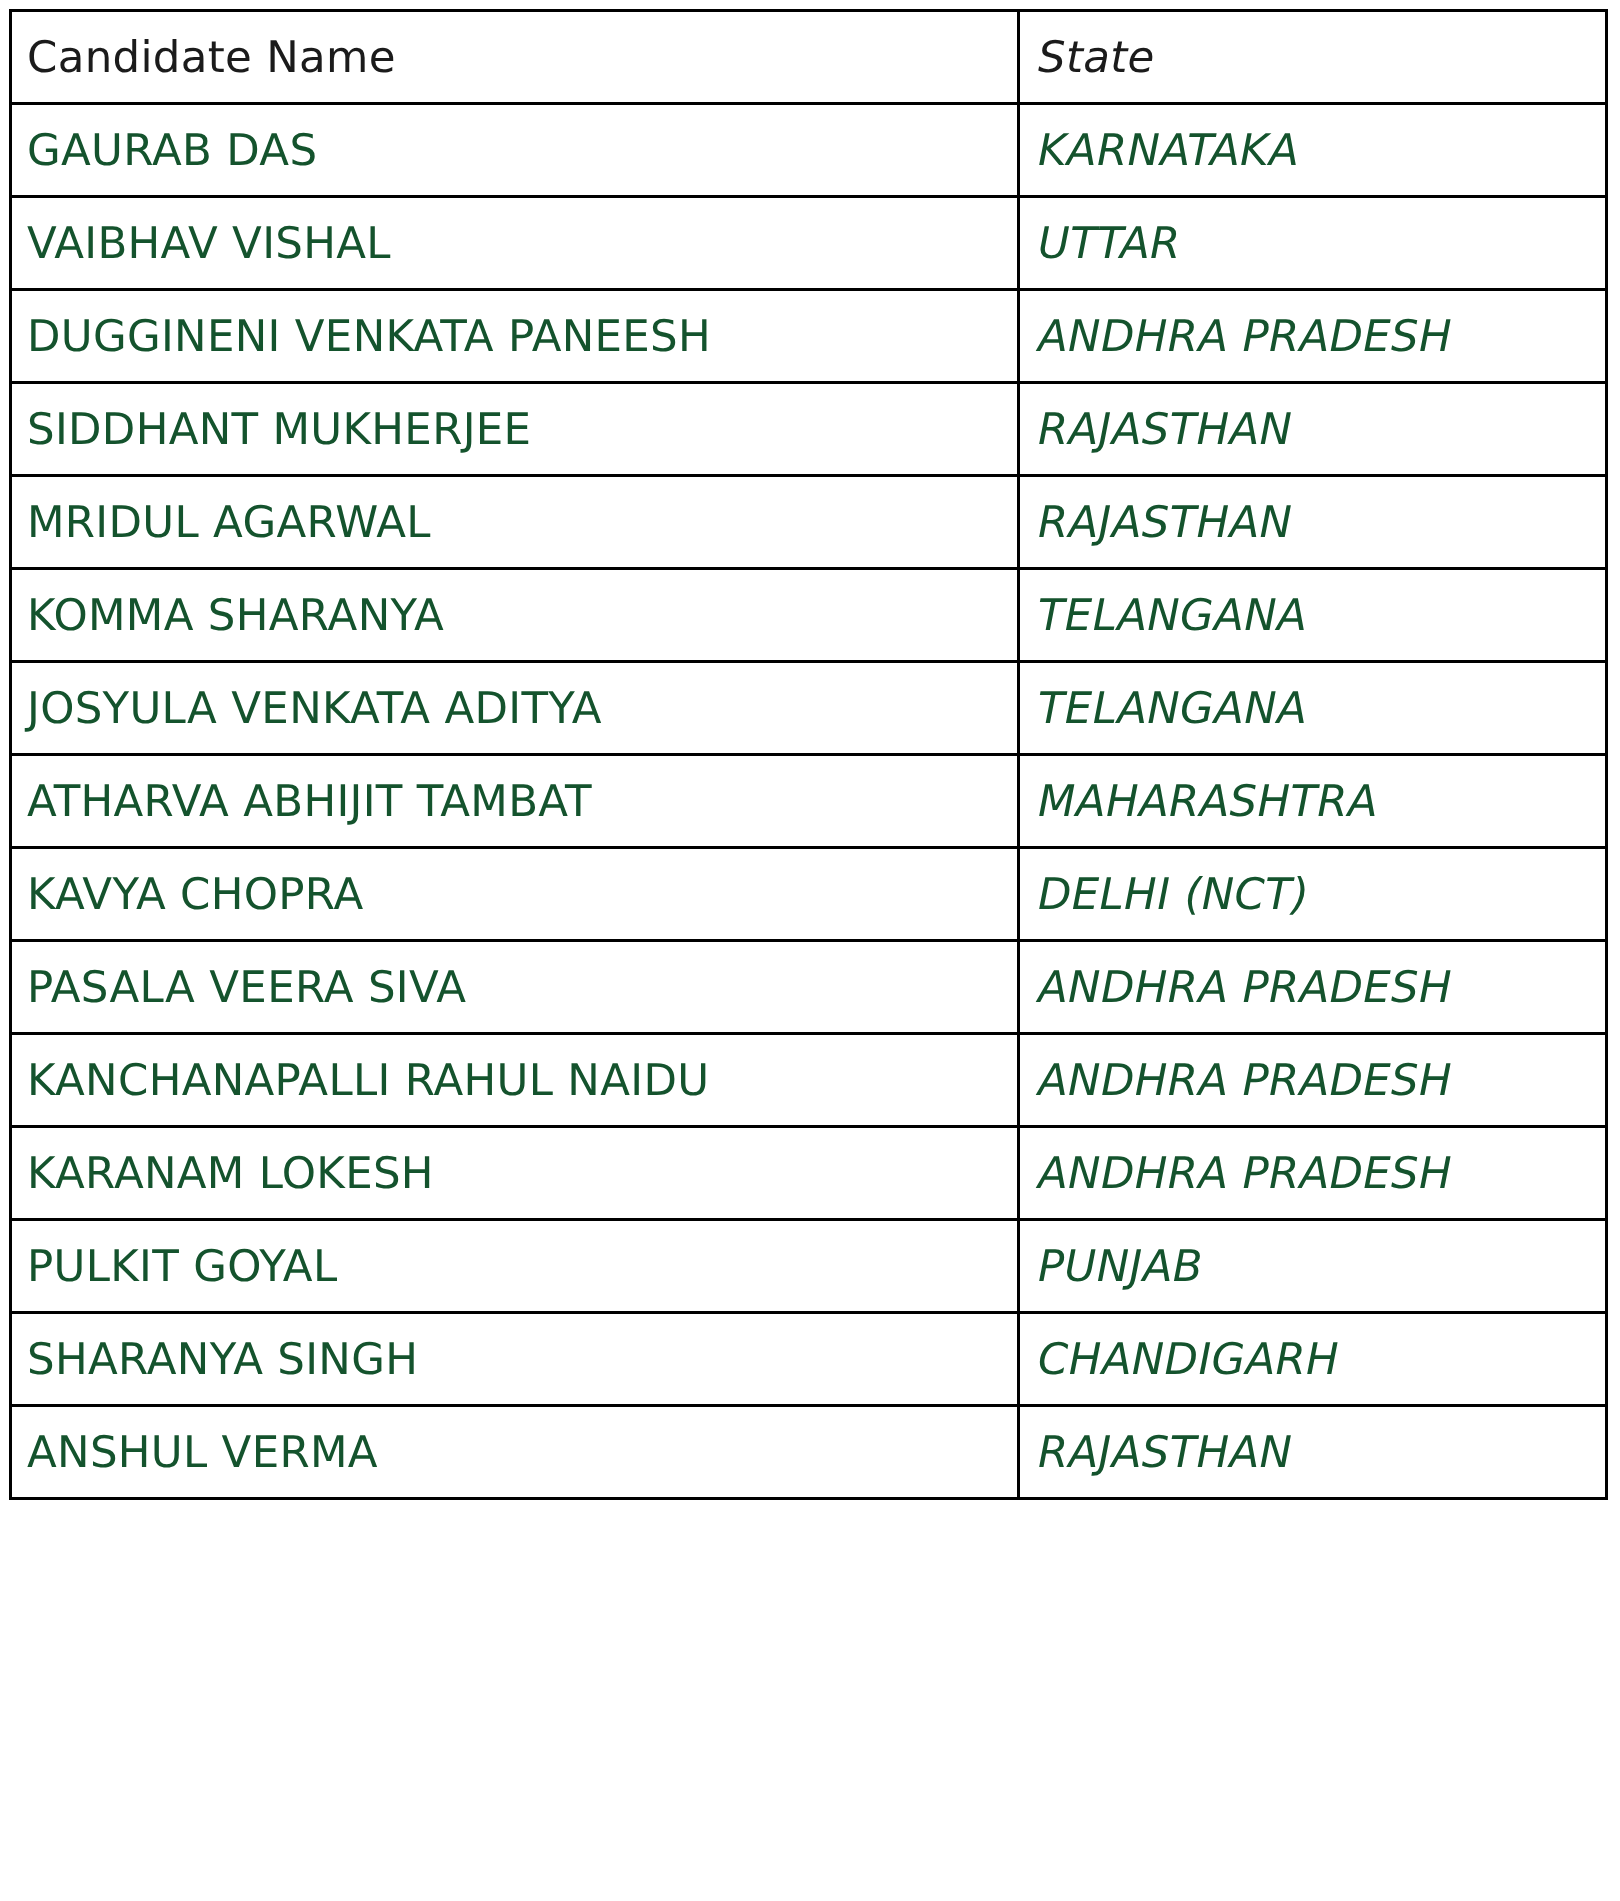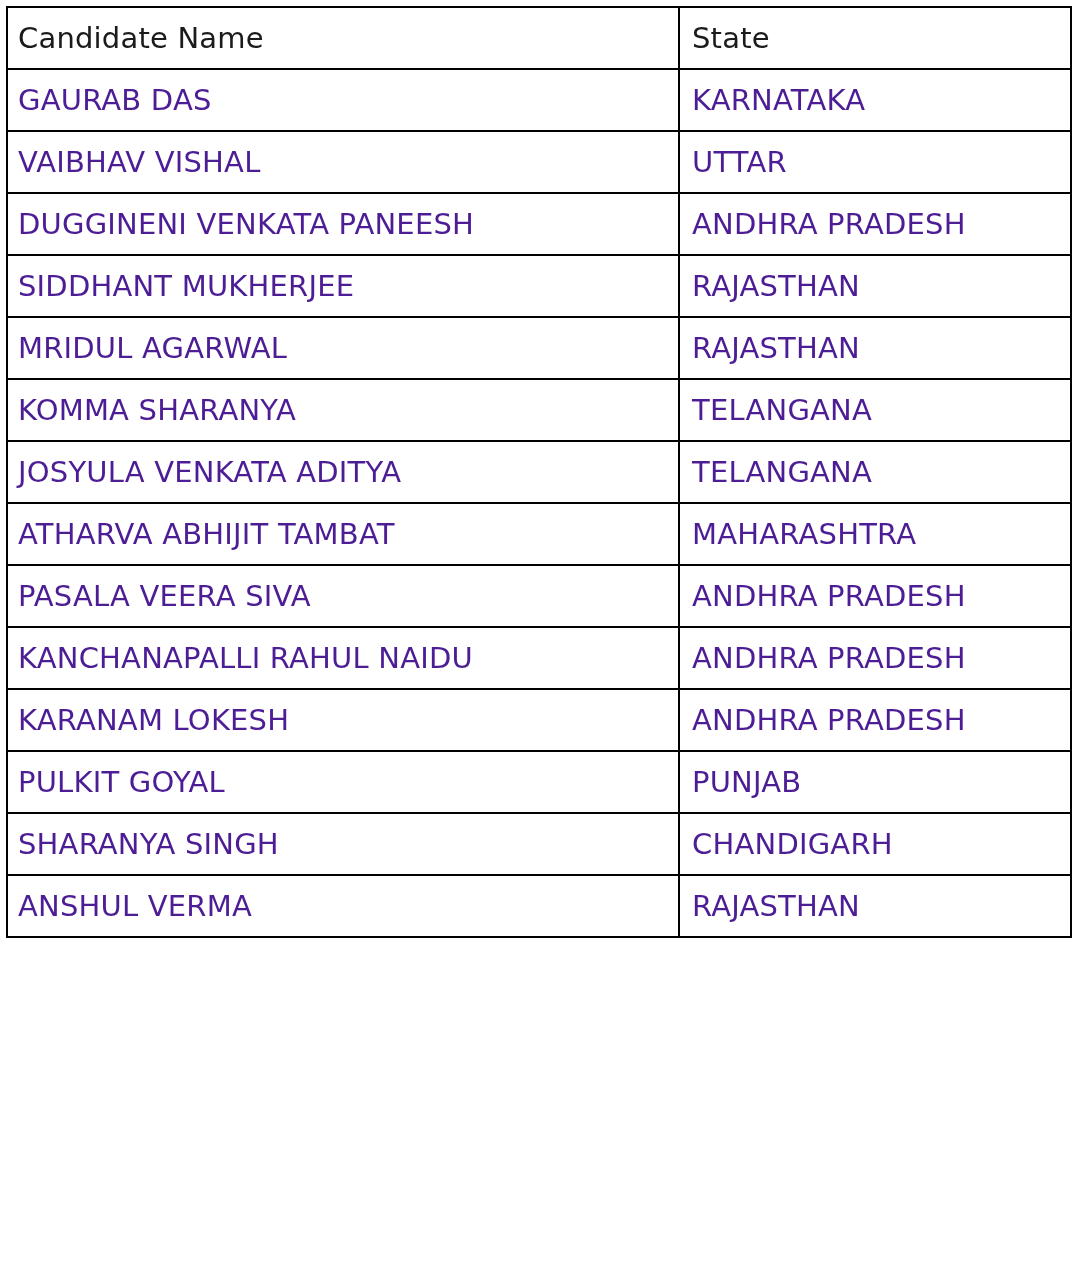--- a/index.html
+++ b/index.html
@@ -27,32 +27,33 @@
     border: 2px solid #000000;
   }
   table.grid col.c-name { width: 672px; }
   table.grid col.c-state { width: 392px; }
   table.grid td {
     border: 2px solid #000000;
     height: 60px;
     padding: 0 0 0 10px;
     font-size: 29px;
     line-height: 60px;
-    color: #4c1d95;
+    color: #14532d;
     white-space: nowrap;
     overflow: hidden;
     vertical-align: middle;
     letter-spacing: 0.2px;
   }
   table.grid tr.header-row td {
     font-size: 29px;
     color: #1b1b1b;
   }
   table.grid td.state-cell {
     padding-left: 12px;
+    font-style: italic;
   }
 </style>
 </head>
 <body>
 
 <div class="sheet">
   <table class="grid">
     <colgroup>
       <col class="c-name">
       <col class="c-state">
@@ -88,20 +89,24 @@
       </tr>
       <tr>
         <td>JOSYULA VENKATA ADITYA</td>
         <td class="state-cell">TELANGANA</td>
       </tr>
       <tr>
         <td>ATHARVA ABHIJIT TAMBAT</td>
         <td class="state-cell">MAHARASHTRA</td>
       </tr>
       <tr>
+        <td>KAVYA CHOPRA</td>
+        <td class="state-cell">DELHI (NCT)</td>
+      </tr>
+      <tr>
         <td>PASALA VEERA SIVA</td>
         <td class="state-cell">ANDHRA PRADESH</td>
       </tr>
       <tr>
         <td>KANCHANAPALLI RAHUL NAIDU</td>
         <td class="state-cell">ANDHRA PRADESH</td>
       </tr>
       <tr>
         <td>KARANAM LOKESH</td>
         <td class="state-cell">ANDHRA PRADESH</td>

